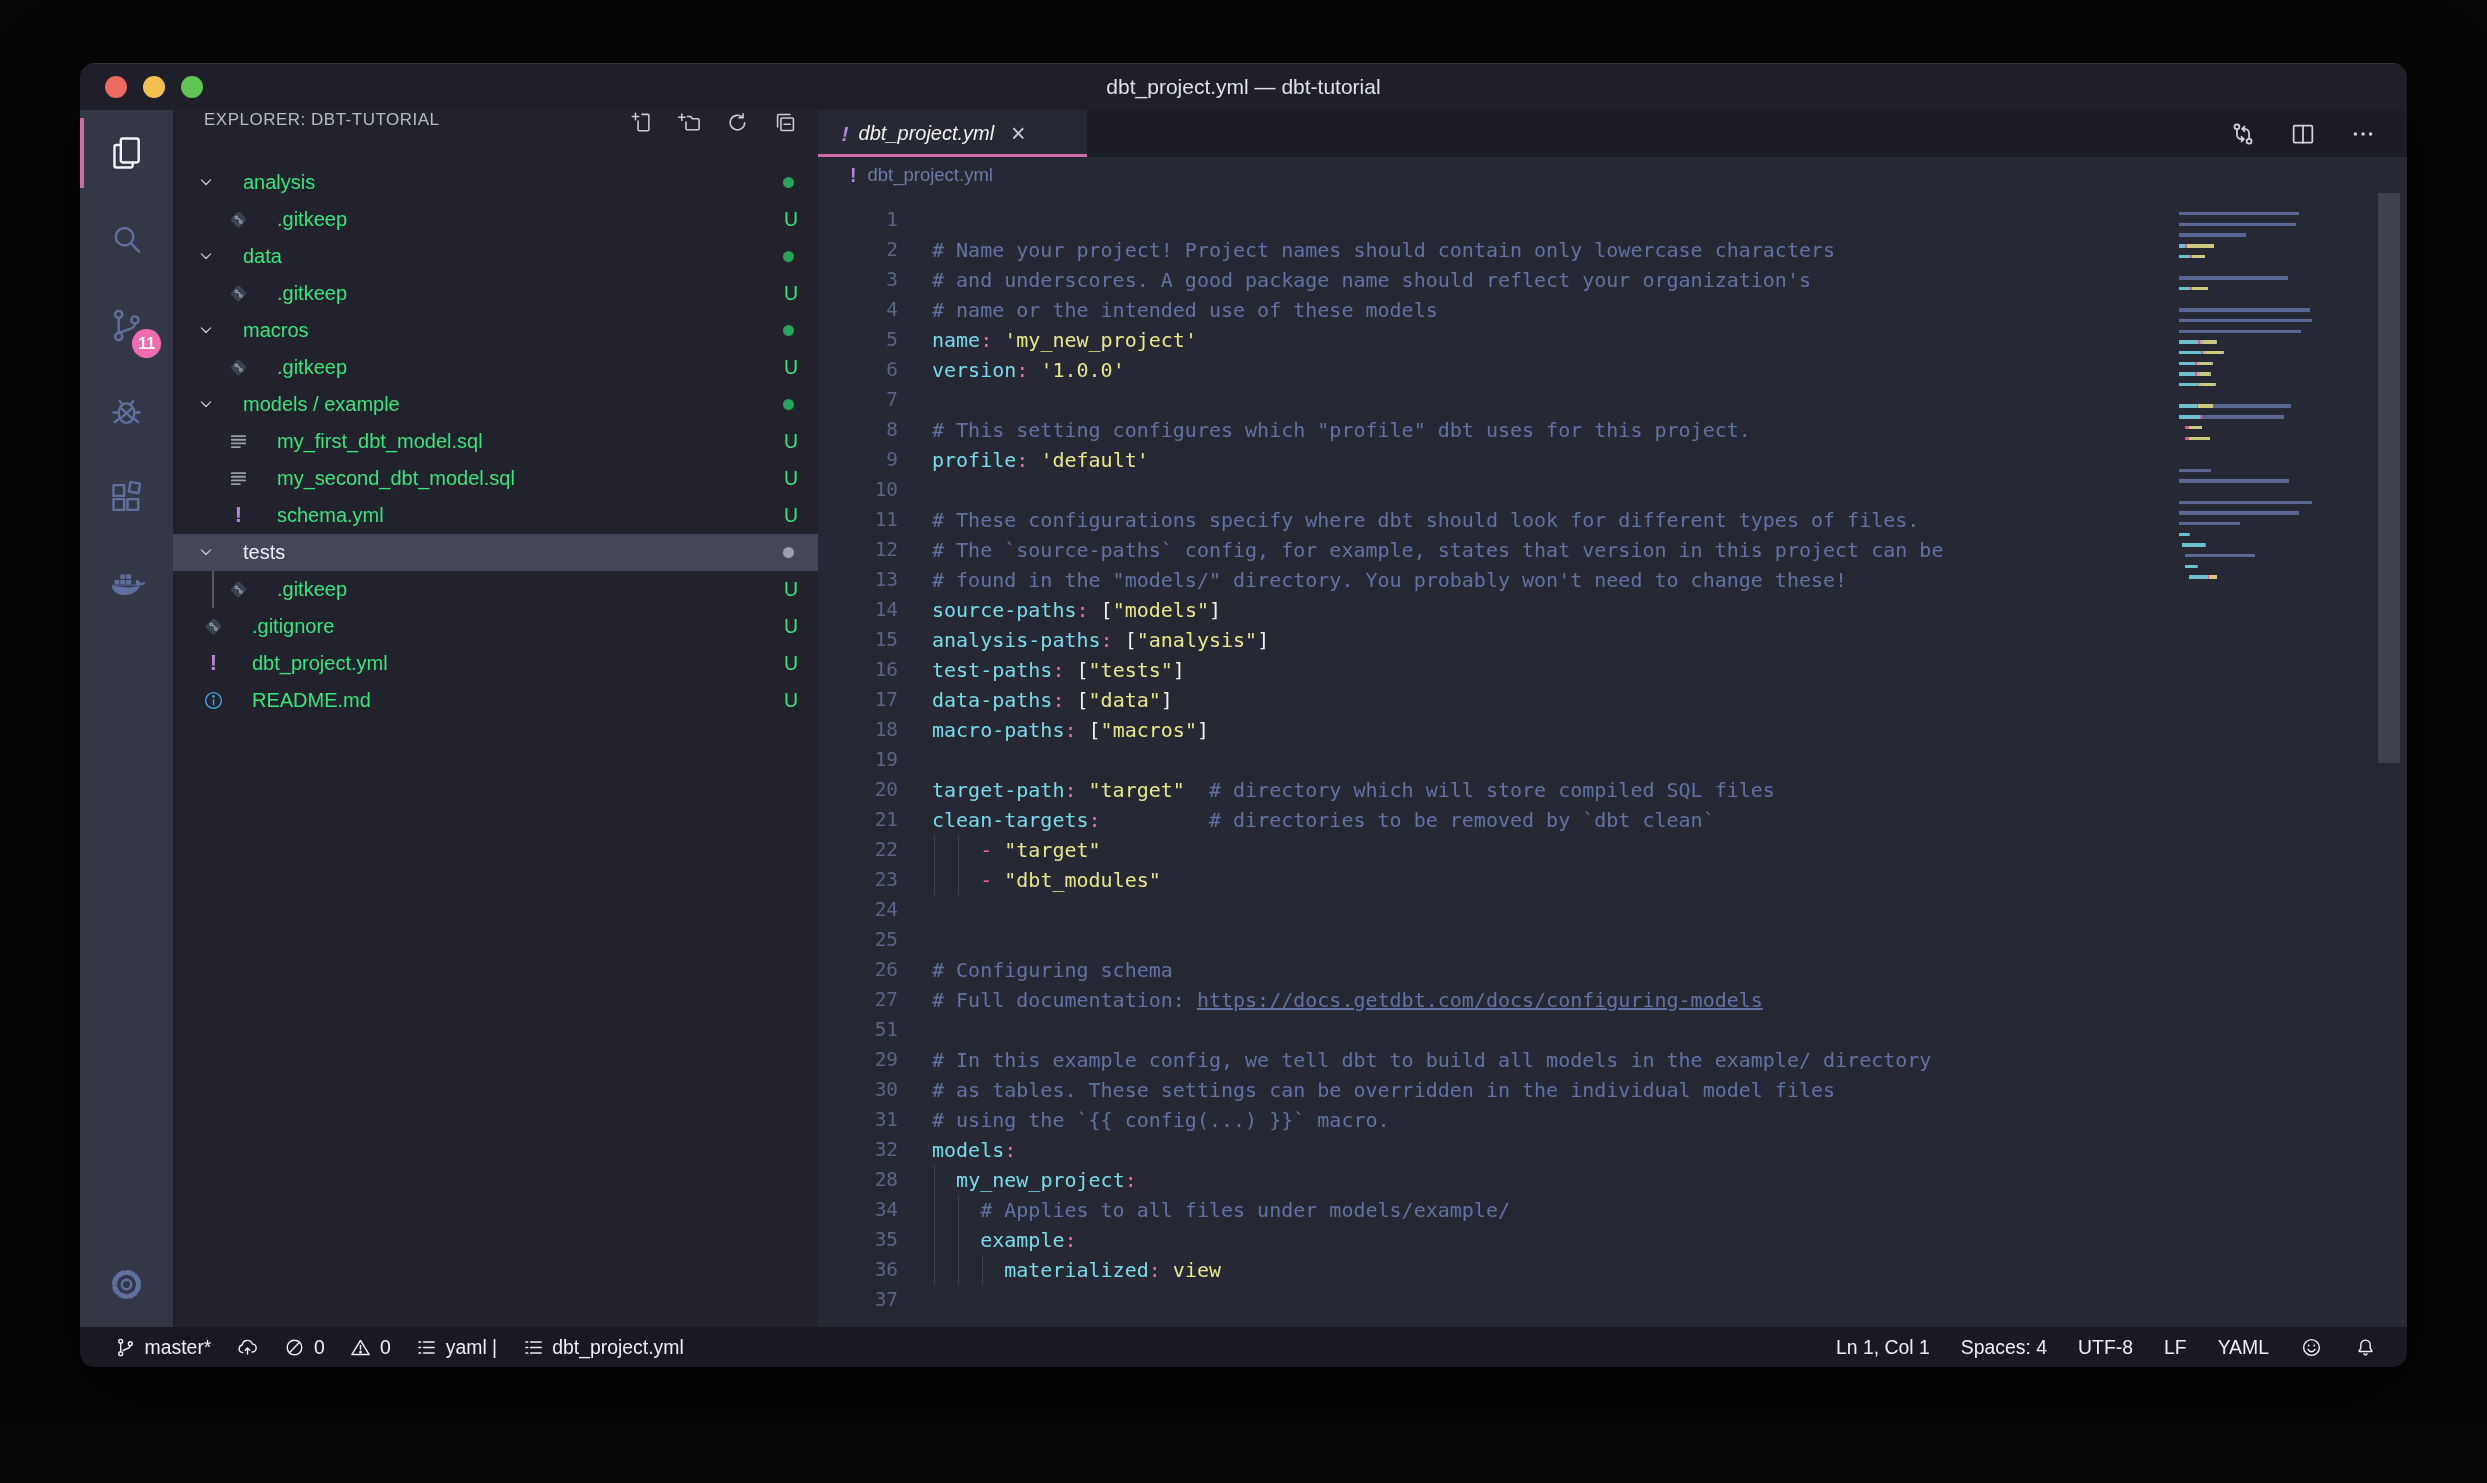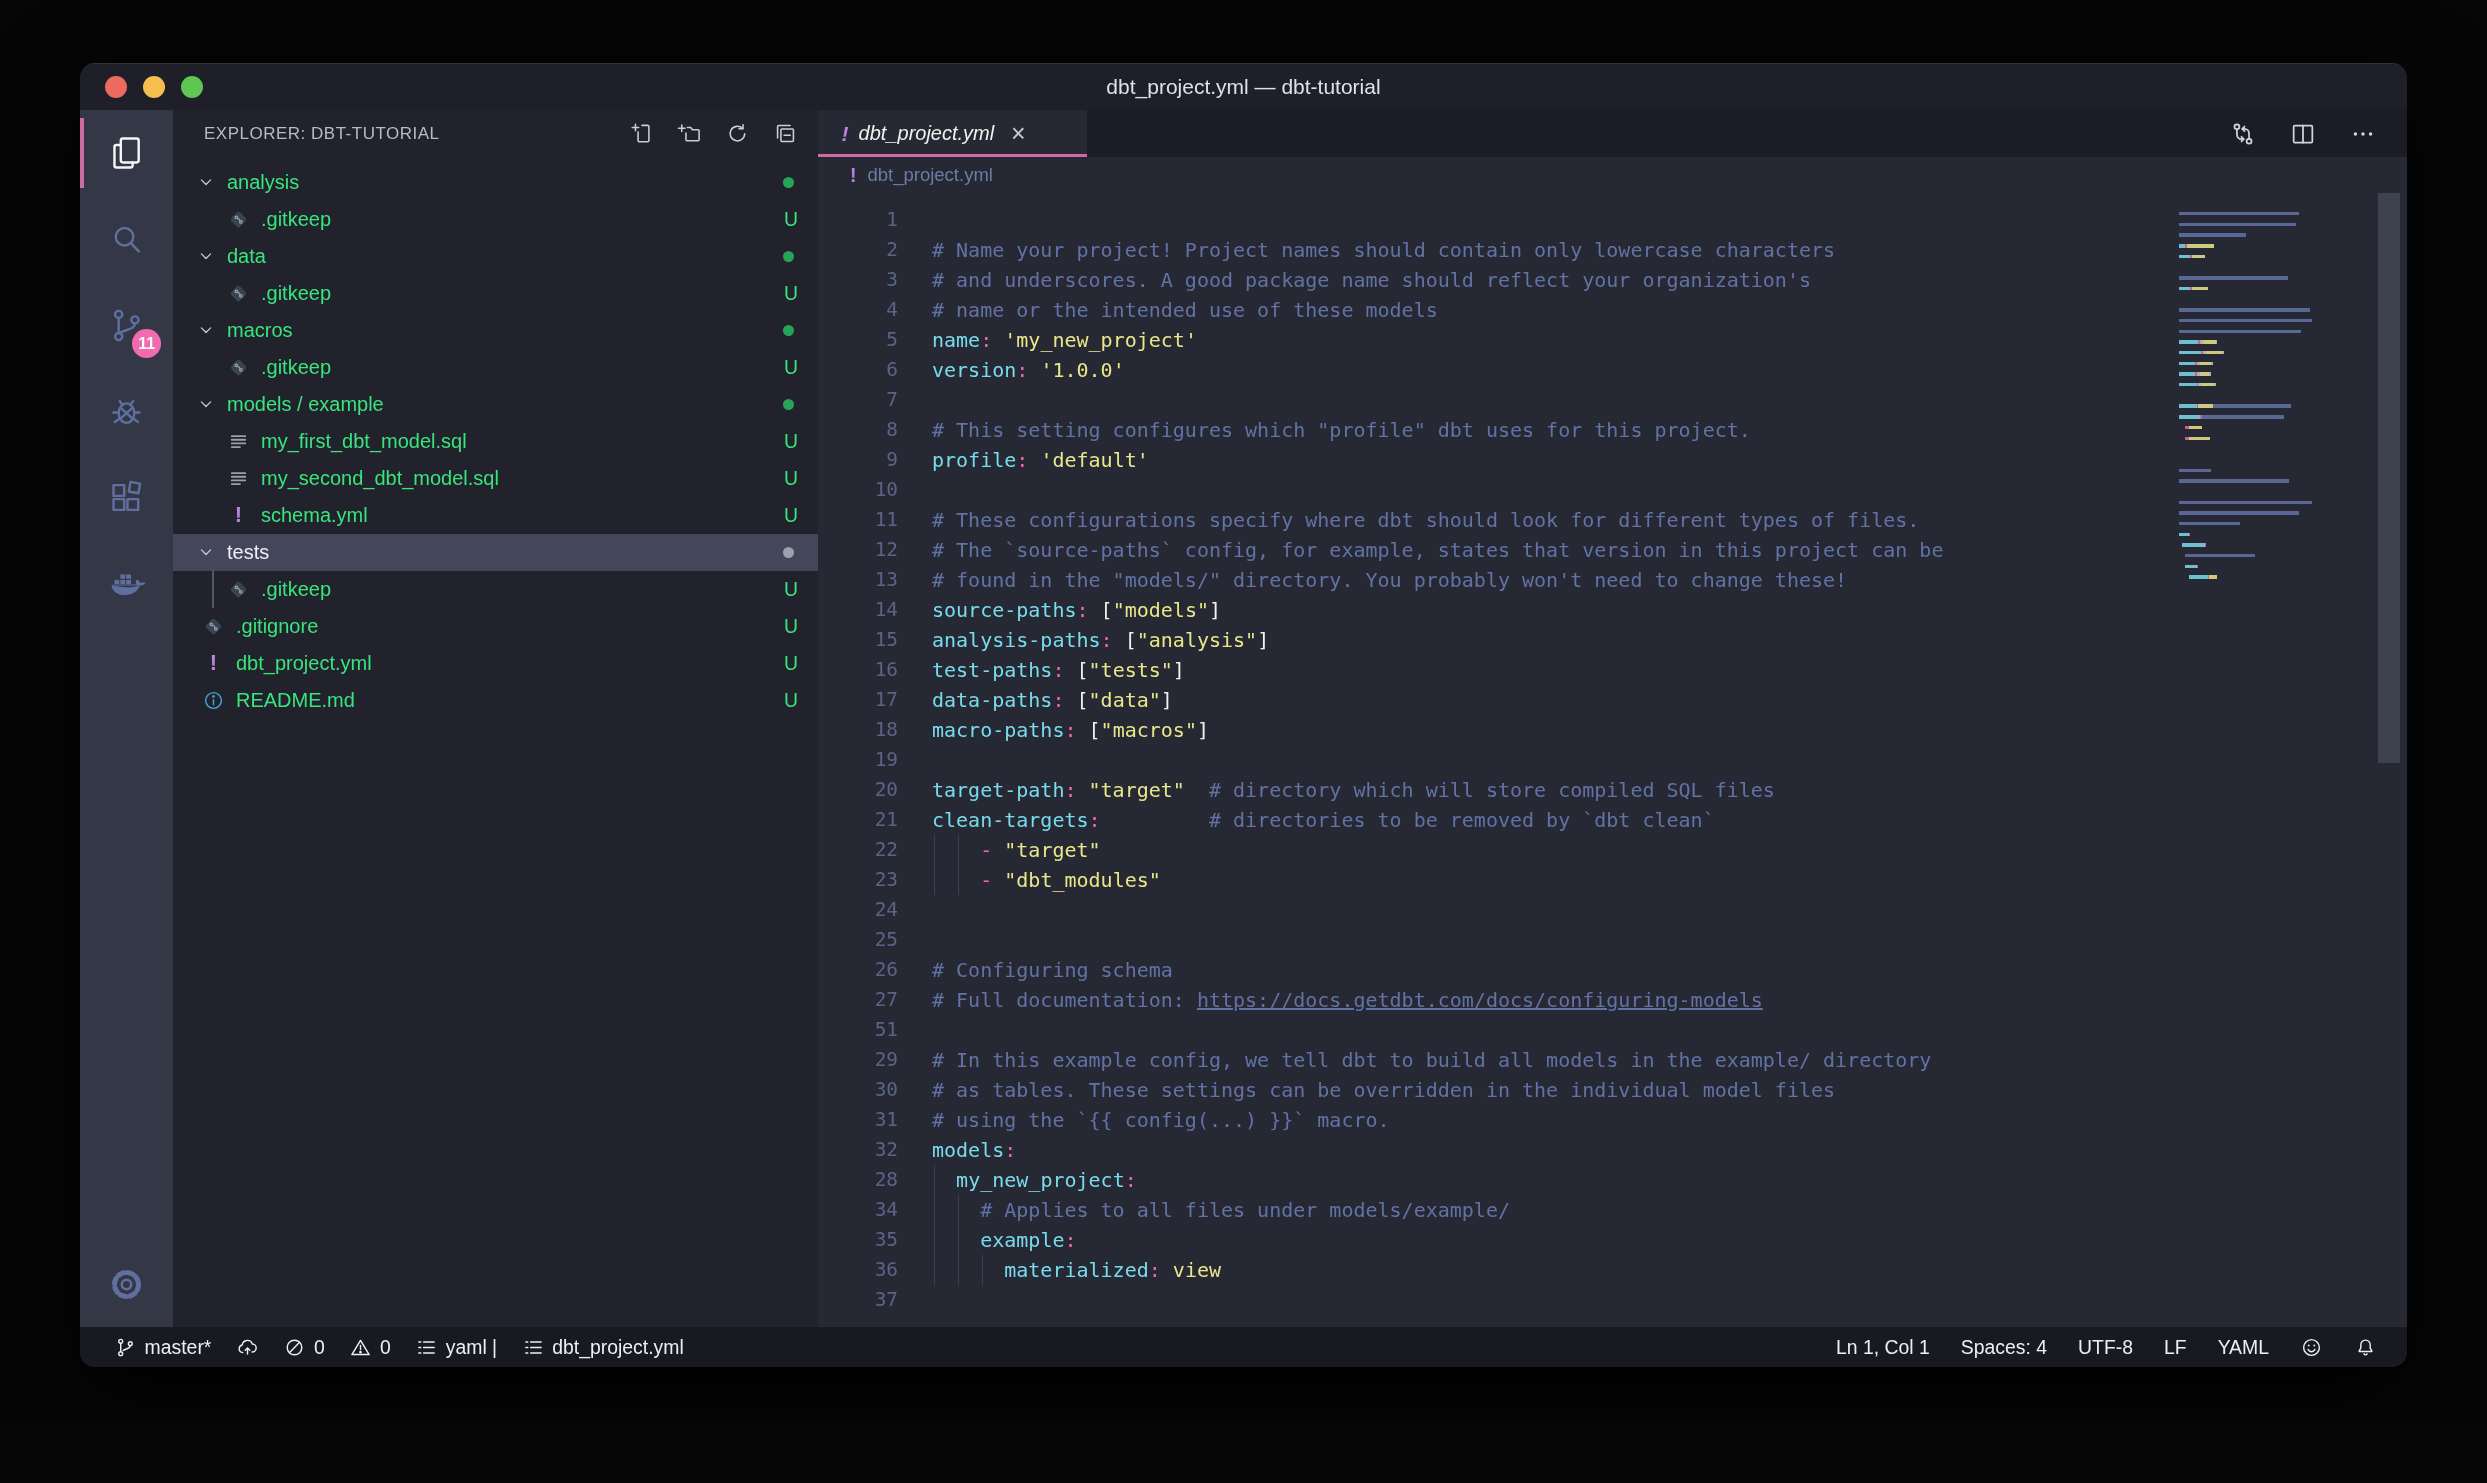--- a/index.html
+++ b/index.html
@@ -18,25 +18,25 @@
   .activitybar{width:93px;flex:none;background:var(--activity);display:flex;flex-direction:column;align-items:stretch;}
   .ab-item{height:86px;display:flex;align-items:center;justify-content:center;color:var(--icon-muted);position:relative;}
   .ab-item svg{width:39px;height:39px;}
   .ab-item.active{color:#f4f5f9;}
   .ab-item.active::before{content:'';position:absolute;left:0;top:8.4px;bottom:8.4px;width:4.2px;background:var(--accent-pink);}
   .ab-badge{position:absolute;right:11.8px;bottom:10px;min-width:29px;height:29px;border-radius:14.3px;background:var(--badge-pink);
             color:#fff;font-size:16px;font-weight:700;display:flex;align-items:center;justify-content:center;}
   .ab-bottom{margin-top:auto;}
   
   .sidebar{width:645px;flex:none;background:var(--sidebar);display:flex;flex-direction:column;}
-  .sb-header{height:47px;flex:none;display:flex;align-items:center;padding:0 20px 0 31px;color:#b7bbc7;font-size:17px;letter-spacing:0.5px;}
+  .sb-header{height:47px;flex:none;display:flex;padding:0 20px 0 31px;color:#b7bbc7;font-size:17px;letter-spacing:0.5px;}
   .sb-actions{margin-left:auto;display:flex;gap:23px;color:#ccced6;}
   .sb-actions .icon-btn svg{width:25px;height:25px;display:block;}
   .tree{padding-top:6.7px;}
-  .trow{height:37px;display:flex;align-items:center;gap:11px;font-size:20px;color:var(--green);position:relative;}
+  .trow{height:37px;display:flex;align-items:center;gap:27px;font-size:20px;color:var(--green);position:relative;}
   .trow.folder{padding-left:23px;}
   .trow.child{padding-left:54px;}
   .trow.root{padding-left:29px;}
   .trow.selected{background:var(--row-selected);color:#eef0f4;}
   .chev{color:#c9cdd6;display:flex;}
   .chev svg{width:20px;height:20px;}
   .ticon{width:23px;display:flex;justify-content:center;flex:none;}
   .ticon svg{width:23px;height:23px;}
   .bang-glyph{font-weight:700;font-size:22px;color:var(--purple);line-height:1;}
   .badge-u{margin-left:auto;margin-right:20px;font-size:19.4px;color:var(--green);}

